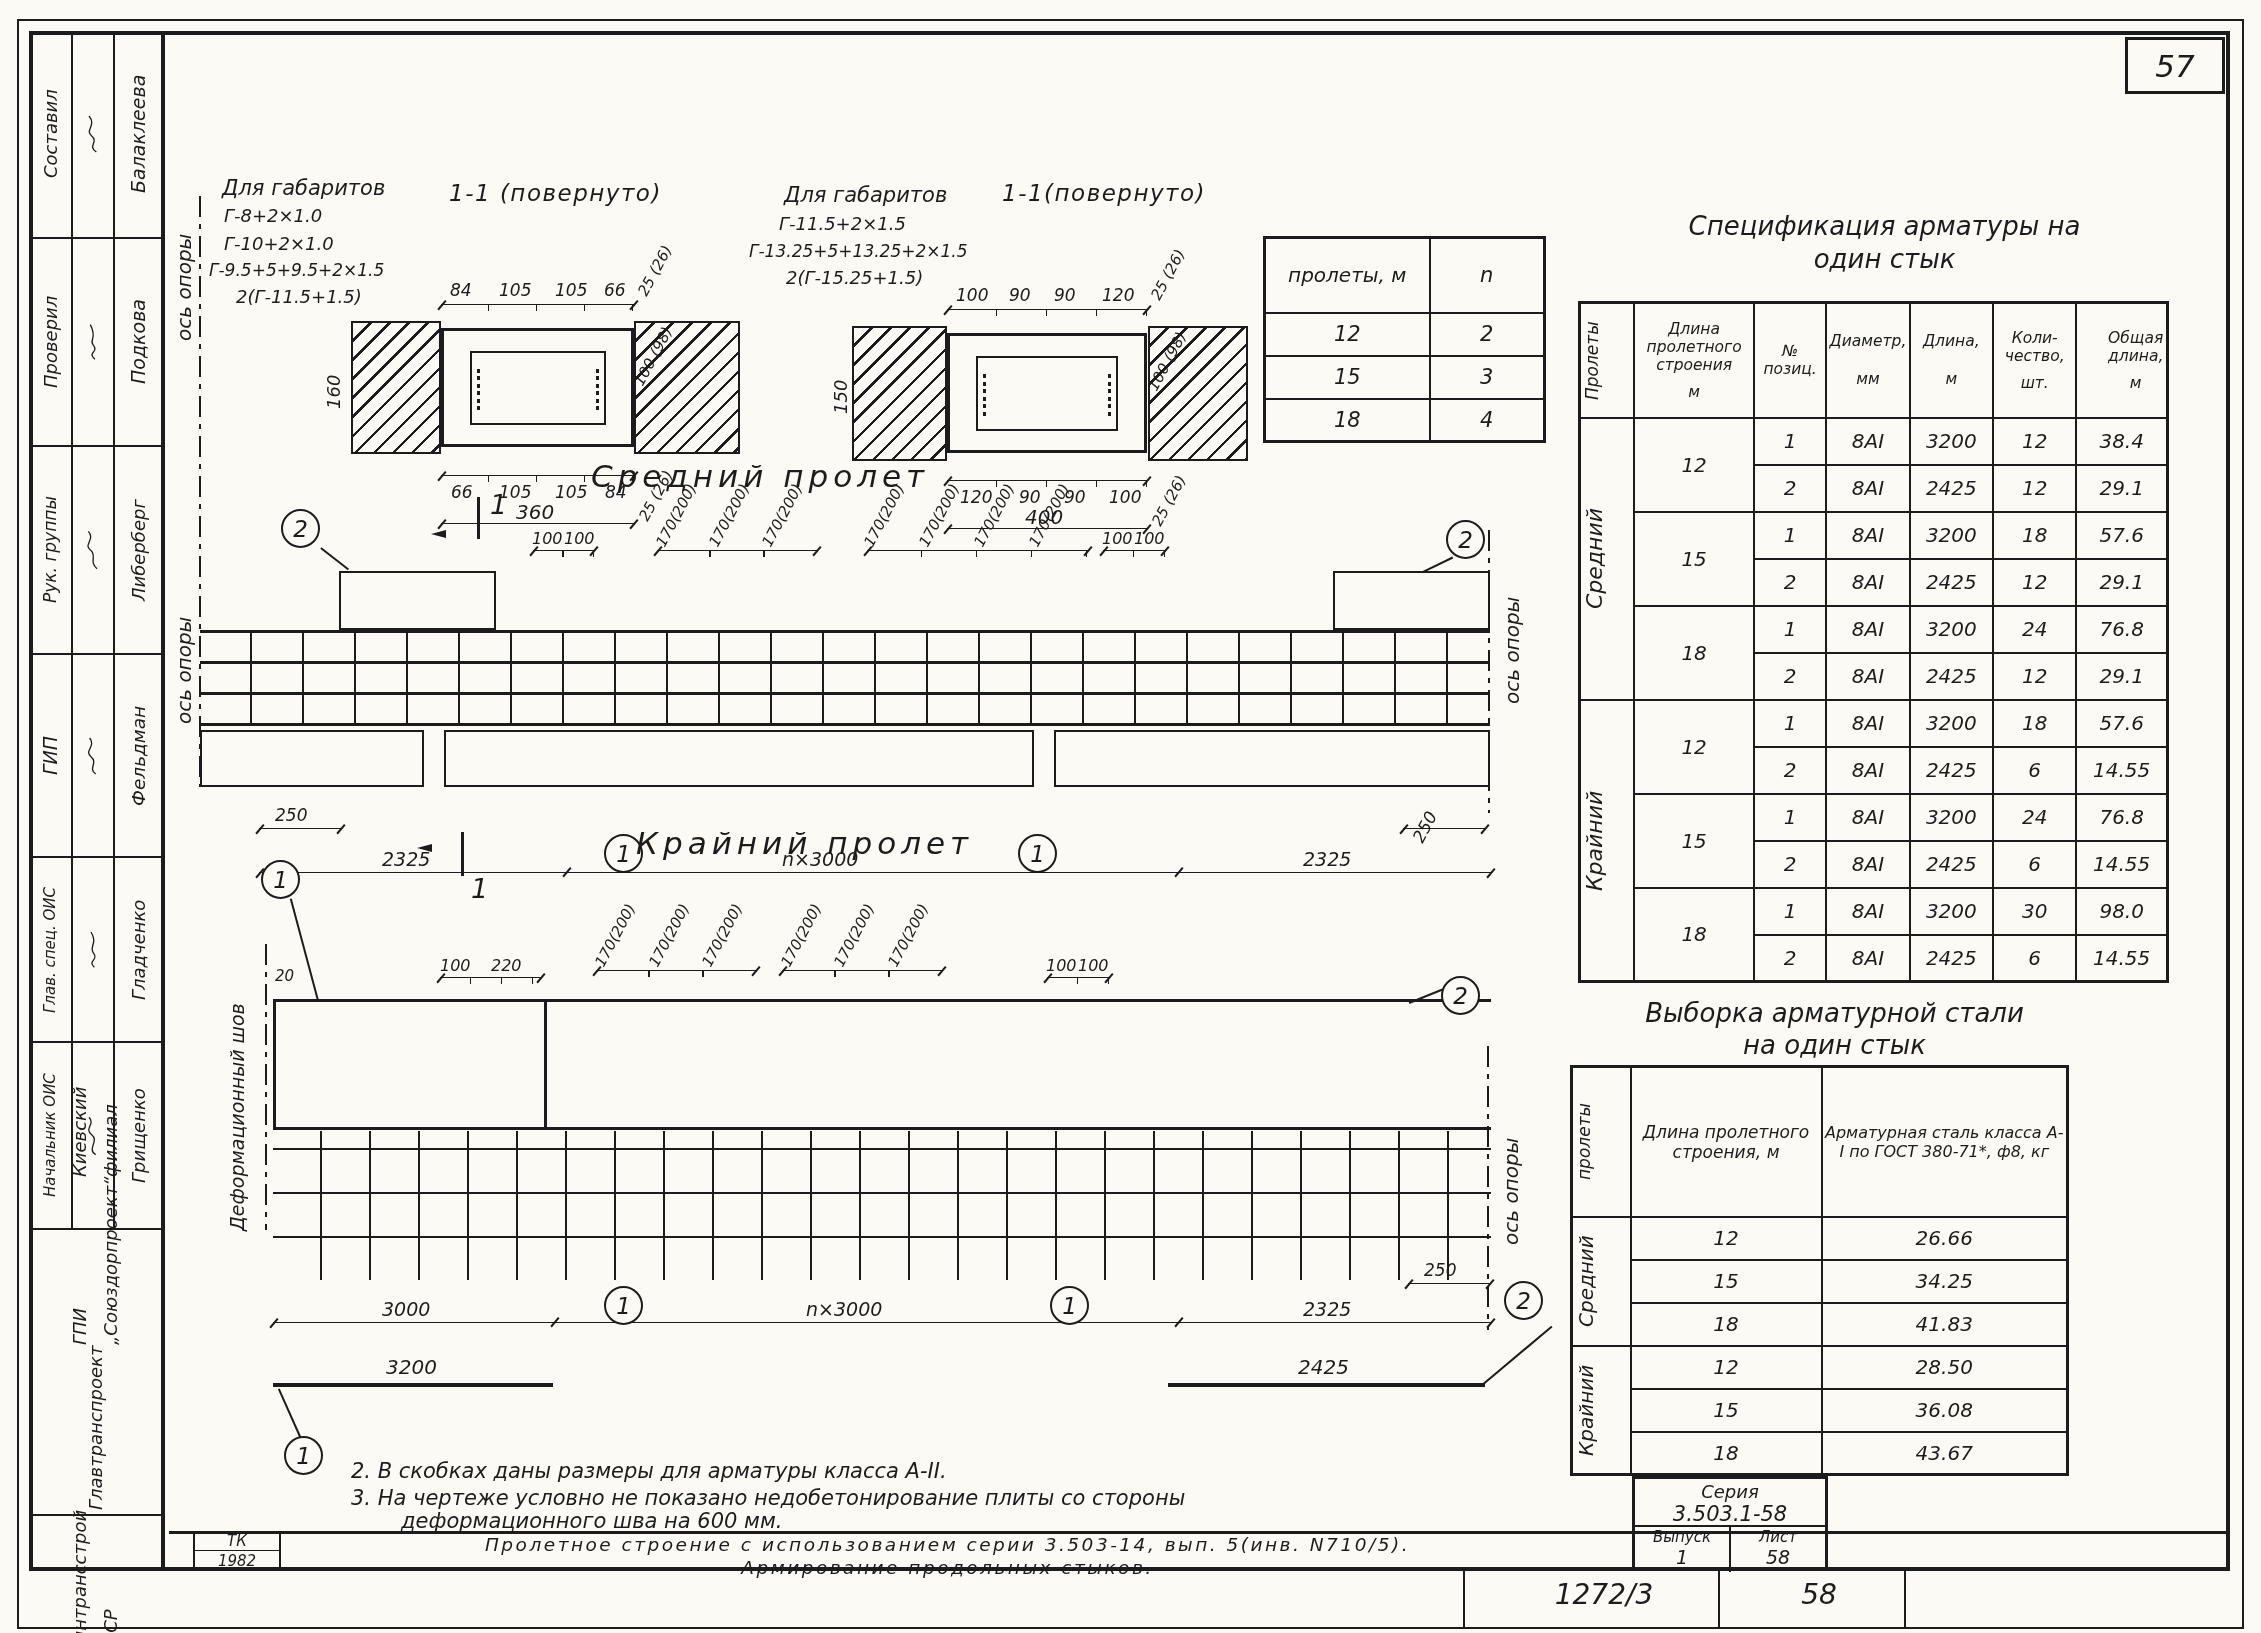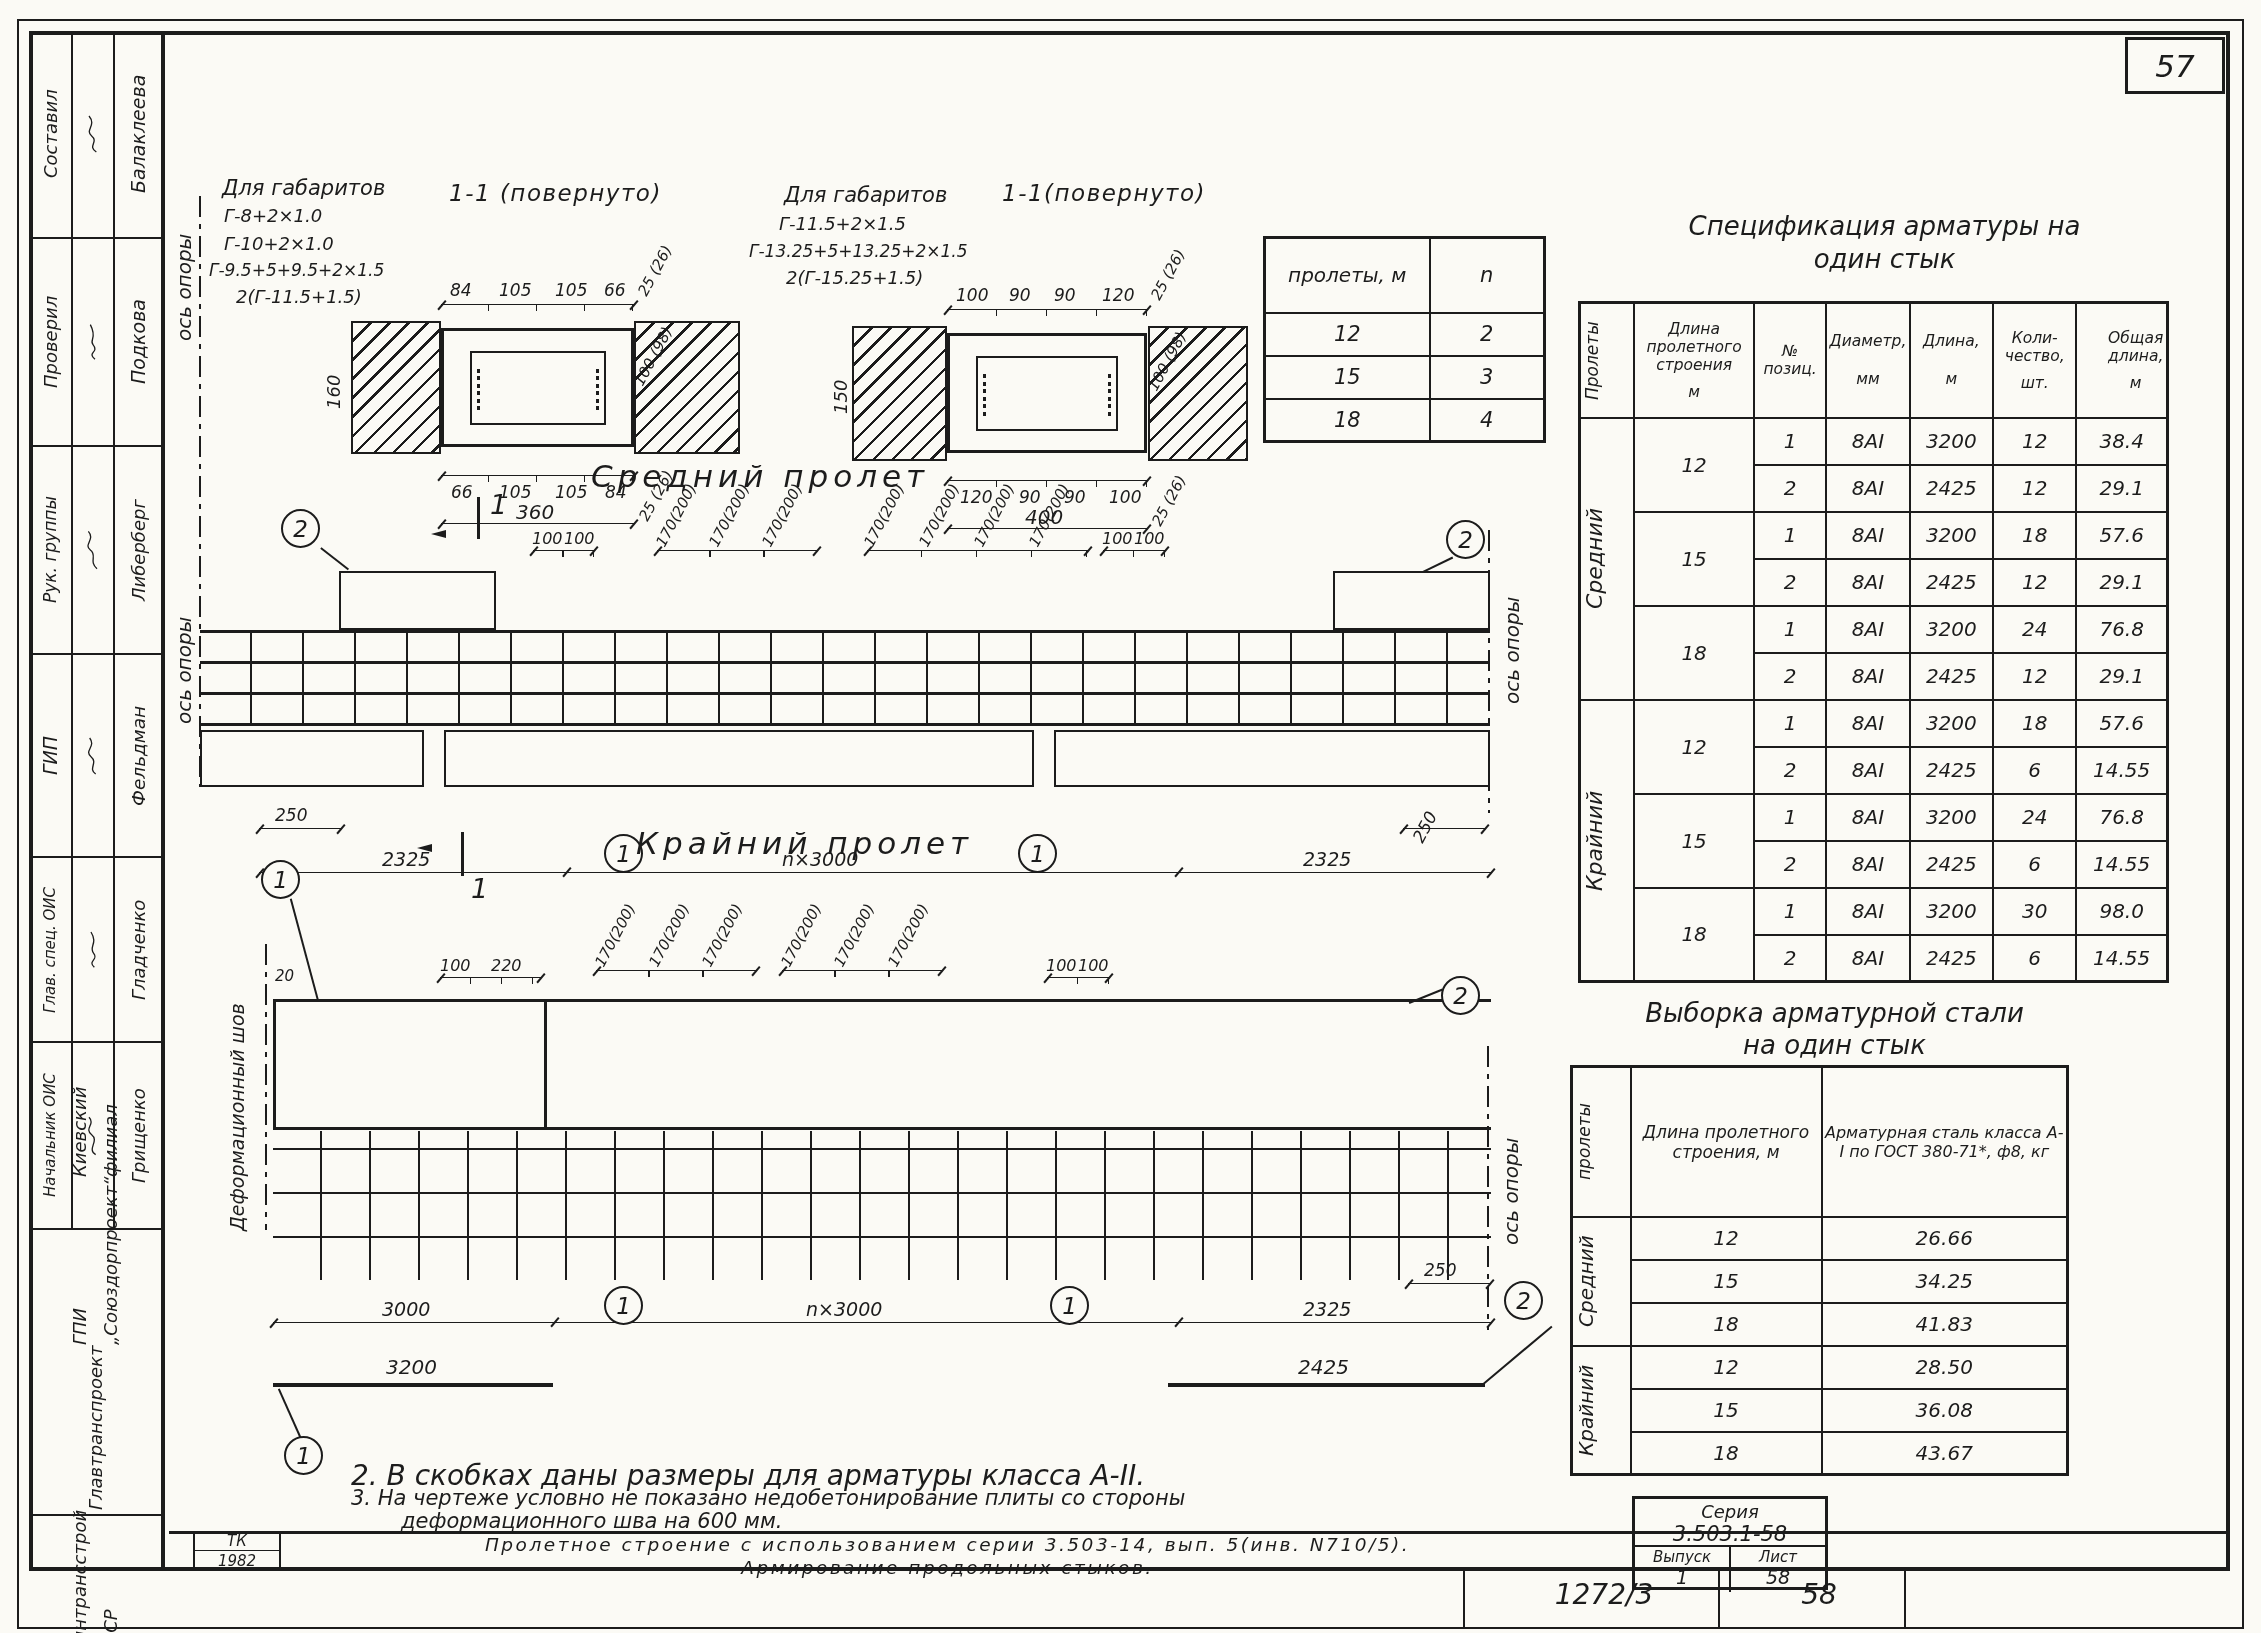--- a/index.html
+++ b/index.html
@@ -547,34 +547,34 @@
   <span class="abs lab" style="left:1298px;top:1355px;font-size:20px;">2425</span>
   <div class="abs lead" style="left:279px;top:1388px;width:59px;transform:rotate(66deg);"></div>
   <div class="abs circ" style="left:284px;top:1436px;">
       <span>1</span>
     </div>
   <div class="abs lead" style="left:1482px;top:1384px;width:91px;transform:rotate(-40deg);"></div>
   <div class="abs circ" style="left:1504px;top:1281px;">
       <span>2</span>
     </div>
 
-  <div class="abs lab" style="left:351px;top:1459px;font-size:28px;">2. В скобках даны размеры для арматуры класса А-II.</div>
+  <div class="abs lab" style="left:351px;top:1459px;font-size:21px;">2. В скобках даны размеры для арматуры класса А-II.</div>
   <div class="abs lab" style="left:351px;top:1486px;font-size:21px;">3. На чертеже условно не показано недобетонирование плиты со стороны</div>
   <div class="abs lab" style="left:401px;top:1509px;font-size:21px;">деформационного шва на 600 мм.</div>
 
   <div class="abs ln" style="left:169px;top:1531px;width:2059px;height:2.5px;"></div>
   <div class="abs" style="left:193px;top:1533px;width:88px;height:38px;border-left:2.5px solid #1c1c1c;border-right:2.5px solid #1c1c1c;">
     <div style="height:17px;border-bottom:1.5px solid #1c1c1c;text-align:center;font-size:15px;line-height:17px;">ТК</div>
     <div style="height:19px;text-align:center;font-size:15px;line-height:20px;">1982</div>
   </div>
   <div class="abs" style="left:291px;top:1534px;width:1313px;text-align:center;">
     <div style="font-size:18.5px;letter-spacing:2.5px;">Пролетное строение с использованием серии 3.503-14, вып. 5(инв. N710/5).</div>
     <div style="font-size:18.5px;letter-spacing:2.5px;margin-top:2px;">Армирование продольных стыков.</div>
   </div>
-  <div class="abs" style="left:1632px;top:1476px;width:196px;height:94px;border:3px solid #1c1c1c;margin-top:20px;">
+  <div class="abs" style="left:1632px;top:1476px;width:196px;height:94px;border:3px solid #1c1c1c;">
     <div style="height:44px;border-bottom:2.5px solid #1c1c1c;text-align:center;">
       <div style="font-size:18px;margin-top:2px;">Серия</div>
       <div style="font-size:21px;">3.503.1-58</div>
     </div>
     <div style="display:flex;height:45px;">
       <div style="width:50%;border-right:2px solid #1c1c1c;text-align:center;">
         <div style="font-size:15px;margin-top:1px;">Выпуск</div>
         <div style="font-size:19px;">1</div>
       </div>
       <div style="width:50%;text-align:center;">

